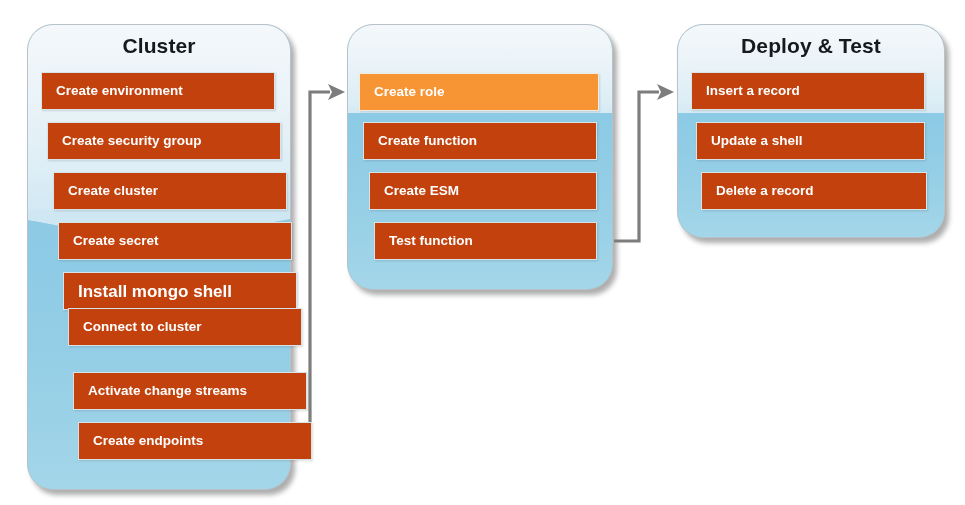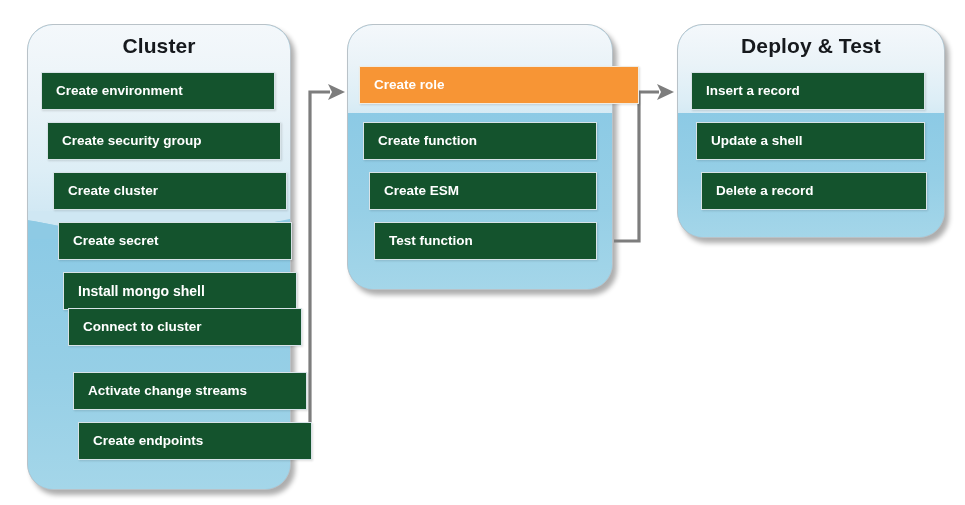--- a/index.html
+++ b/index.html
@@ -58,21 +58,21 @@
     font-weight: bold;
     color: #16191d;
     z-index: 6;
     letter-spacing: 0.1px;
   }
 
   
   .step {
     position: absolute;
     box-sizing: border-box;
-    background: #14532d;
+    background: #c2410c;
     border: 1px solid #d8e3e8;
     color: #ffffff;
     font-weight: bold;
     display: flex;
     align-items: center;
     z-index: 8;
     box-shadow: 1px 1px 2px rgba(0,0,0,0.13);
   }
   .step.highlight {
     background: #f79535;
@@ -128,21 +128,21 @@
   </div>
   <div class="step" style="left:47px; top:122px; width:234px; height:38px; font-size:13.5px;">
     <span class="slabel">Create security group</span>
   </div>
   <div class="step" style="left:53px; top:172px; width:234px; height:38px; font-size:13.5px;">
     <span class="slabel">Create cluster</span>
   </div>
   <div class="step" style="left:58px; top:222px; width:234px; height:38px; font-size:13.5px;">
     <span class="slabel">Create secret</span>
   </div>
-  <div class="step" style="left:63px; top:272px; width:234px; height:38px; font-size:14px;">
+  <div class="step" style="left:63px; top:272px; width:234px; height:38px; font-size:17px;">
     <span class="slabel">Install mongo shell</span>
   </div>
   <div class="step" style="left:68px; top:308px; width:234px; height:38px; font-size:13.5px;">
     <span class="slabel">Connect to cluster</span>
   </div>
   <div class="step" style="left:73px; top:372px; width:234px; height:38px; font-size:13.5px;">
     <span class="slabel">Activate change streams</span>
   </div>
   <div class="step" style="left:78px; top:422px; width:234px; height:38px; font-size:13.5px;">
     <span class="slabel">Create endpoints</span>
@@ -152,21 +152,21 @@
     <div class="g-top" style="height:100px;"></div>
     <div class="g-swoosh" style="top:92px;">
       <svg viewBox="0 0 266 30" preserveAspectRatio="none">
         <path d="M0,0 L266,0 L266,8 L152,30 L112,30 L0,9 Z" fill="#cfe7f3"></path>
         <path d="M0,9 L112,30 L152,30 L266,8 L266,30 L0,30 Z" fill="#8ecae4"></path>
       </svg>
     </div>
     <div class="g-bot" style="height:176px;"></div>
   </div>
 
-  <div class="step highlight" style="left:359px; top:66px; width:280px; height:38px; font-size:13.5px;">
+  <div class="step highlight" style="left:359px; top:73px; width:240px; height:38px; font-size:13.5px;">
     <span class="slabel">Create role</span>
   </div>
   <div class="step" style="left:369px; top:172px; width:228px; height:38px; font-size:13.5px;">
     <span class="slabel">Create ESM</span>
   </div>
   <div class="step" style="left:363px; top:122px; width:234px; height:38px; font-size:13.5px;">
     <span class="slabel">Create function</span>
   </div>
   <div class="step" style="left:374px; top:222px; width:223px; height:38px; font-size:13.5px;">
     <span class="slabel">Test function</span>

